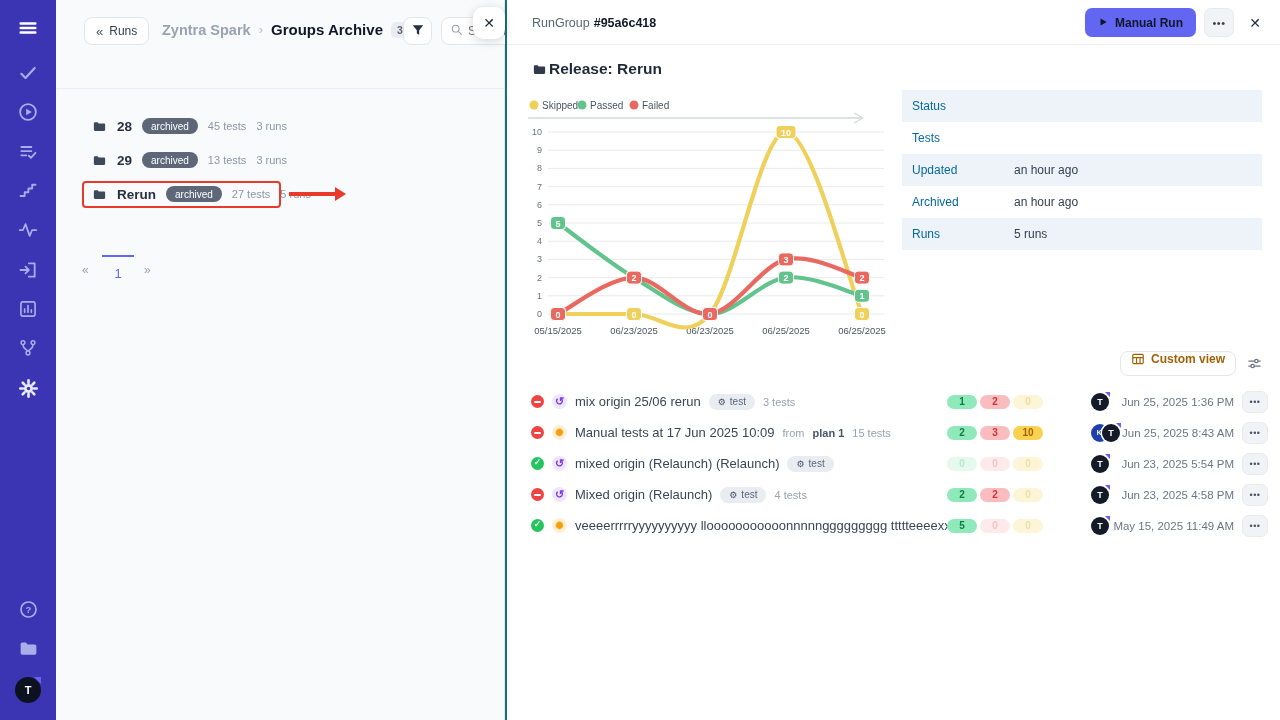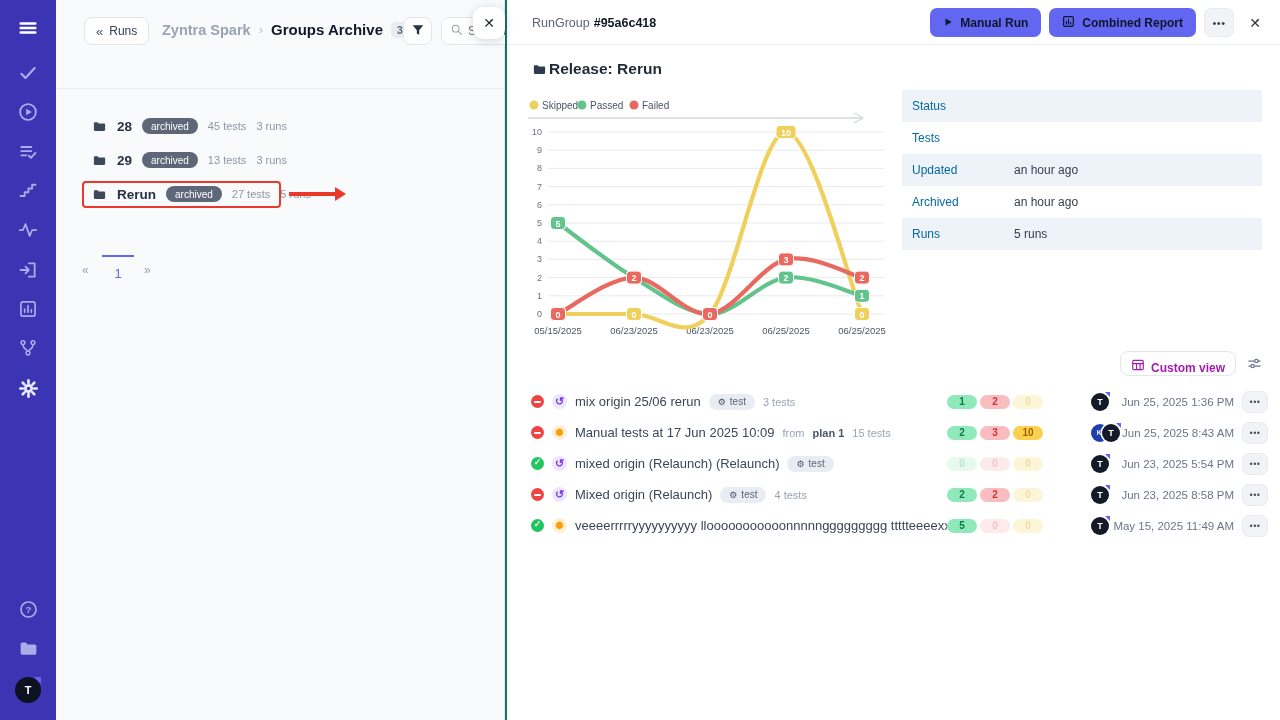--- a/index.html
+++ b/index.html
@@ -65,21 +65,21 @@
   .b{font-weight:700;color:#273142}
   .mini-ic{display:inline-flex;width:12px;height:12px;border-radius:50%;margin:0 3px -2px 0;position:relative;vertical-align:baseline}
   .mi-pass{background:#22c55e}.mi-pass::after{content:"✓";position:absolute;left:2.5px;top:-1.5px;color:#fff;font-size:8px;font-weight:700}
   .mi-fail{background:#ef4444}.mi-fail::after{content:"";position:absolute;left:2.5px;right:2.5px;top:5px;height:2px;background:#fff;border-radius:1px}
   .mi-skip{background:#f59e0b}.mi-skip::after{content:"";position:absolute;left:3.5px;top:3.5px;width:5px;height:5px;border-radius:50%;background:#fff}
   .stat-group{margin-right:14px;white-space:nowrap}
   .c-pass{color:#16a34a}.c-fail{color:#ef4444}.c-skip{color:#f59e0b}
   .n{font-weight:700}
 
   .custom-bar{position:absolute;right:18px;top:351px;display:flex;align-items:center;gap:11px}
-  .custom-btn{height:25px;border:1px solid #e3e7eb;border-radius:8px;background:#fff;display:flex;align-items:flex-end;gap:6px;padding:0 10px;font-size:12px;color:#a21caf;font-weight:600;cursor:pointer;font-family:"Liberation Sans",sans-serif}
+  .custom-btn{height:25px;border:1px solid #e3e7eb;border-radius:8px;background:#fff;display:flex;align-items:flex-start;gap:6px;padding:0 10px;font-size:12px;color:#a16207;font-weight:600;cursor:pointer;font-family:"Liberation Sans",sans-serif}
   .sliders{color:#6b7685;display:flex;cursor:pointer}
 
   .run-list{position:absolute;left:24px;top:386px;width:737px}
   .run-row{height:31px;display:flex;align-items:center;gap:8px;position:relative;cursor:pointer}
   .st{width:13px;height:13px;border-radius:50%;position:relative;flex:none}
   .st-fail{background:#ef4444}.st-fail::after{content:"";position:absolute;left:3px;right:3px;top:5.5px;height:2px;background:#fff;border-radius:1px}
   .st-pass{background:#22c55e}.st-pass::after{content:"✓";position:absolute;left:2.8px;top:-0.5px;color:#fff;font-size:9px;font-weight:700}
   .ty{width:15px;height:15px;border-radius:50%;display:flex;align-items:center;justify-content:center;flex:none;font-weight:700}
   .ty-auto{background:#ece7fc;color:#7c3aed;font-size:11px}.ty-auto::after{content:"↺"}
   .ty-manual{background:#fdf0d4;color:#f59e0b;font-size:10px}.ty-manual::after{content:"✺"}
@@ -254,27 +254,20 @@
     <div class="d-header">
       <div class="d-title">
         <span>RunGroup</span><span class="rid">#95a6c418</span>
       </div>
       <div class="hdr-actions">
         <button class="btn-primary">
           <span><svg viewBox="0 0 24 24" width="10" height="10">
                 <path d="M6 3.5l15 8.5-15 8.5z" fill="currentColor"></path>
               </svg></span>
           <span>Manual Run</span>
-        </button>
-        <button class="btn-primary">
-          <span><svg viewBox="0 0 24 24" width="13" height="13">
-                <rect x="3" y="3" width="18" height="18" rx="2.4" fill="none" stroke="currentColor" stroke-width="2.2"></rect>
-                <path d="M8 16.5v-5M12 16.5v-8.5M16 16.5v-3" stroke="currentColor" stroke-width="2.2" stroke-linecap="round"></path>
-              </svg></span>
-          <span>Combined Report</span>
         </button>
         <button class="btn-more">•••</button>
         <button class="btn-close">✕</button>
       </div>
     </div>
 
     <div class="section-title">
       <span class="g-folder">
           <svg viewBox="0 0 24 24" width="15" height="15">
             <path d="M3 6.8c0-1 .8-1.8 1.8-1.8h4.1l1.9 2.3h8.4c1 0 1.8.8 1.8 1.8v8.1c0 1-.8 1.8-1.8 1.8H4.8c-1 0-1.8-.8-1.8-1.8V6.8z" fill="currentColor"></path>
@@ -452,21 +445,21 @@
           <span class="badge-test">test</span>
           <span class="rr-tests">4 tests</span>
           <div class="rr-pills">
             <span class="pill p-pass">2</span>
             <span class="pill p-fail">2</span>
             <span class="pill p-skip muted">0</span>
           </div>
           <div class="rr-avatars">
             <span class="avatar">T</span>
           </div>
-          <span class="rr-date">Jun 23, 2025 8:58 PM</span>
+          <span class="rr-date">Jun 23, 2025 4:58 PM</span>
           <button class="rr-more">•••</button>
         </div>
         <div class="run-row">
           <span class="st st-pass"></span>
           <span class="ty ty-manual"></span>
           <span class="rr-name">veeeerrrrryyyyyyyyyy llooooooooooonnnnnggggggggg ttttteeeexxxxx</span>
           <div class="rr-pills">
             <span class="pill p-pass">5</span>
             <span class="pill p-fail muted">0</span>
             <span class="pill p-skip muted">0</span>

